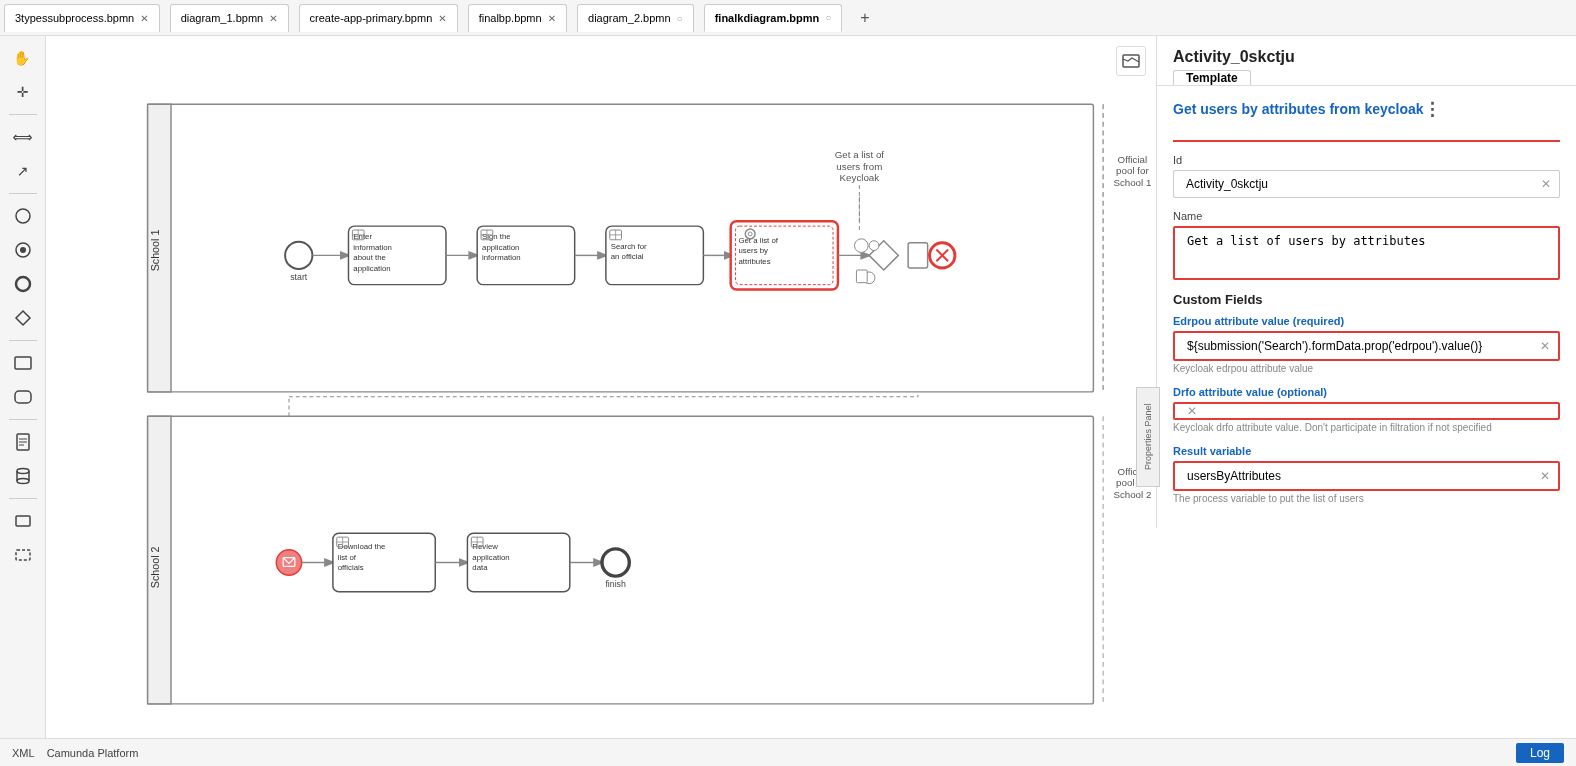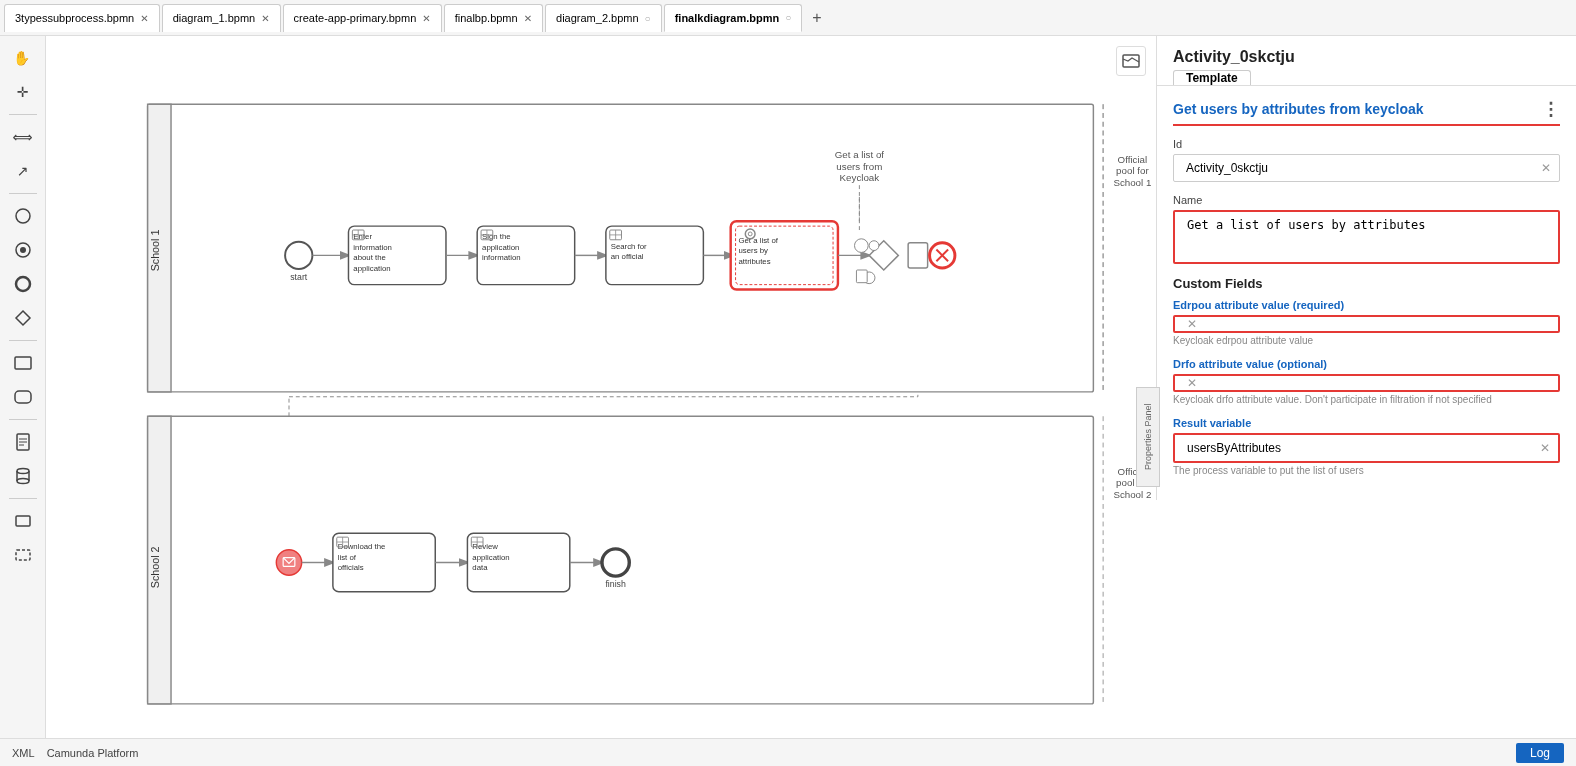--- a/index.html
+++ b/index.html
@@ -7,21 +7,21 @@
 
     
     .tab-bar {
       display: flex; align-items: center;
       background: #f5f5f5; border-bottom: 1px solid #ddd;
       height: 36px; padding: 0 4px; flex-shrink: 0;
     }
     .tab {
       display: flex; align-items: center; padding: 0 10px;
       height: 28px; border: 1px solid #ccc; border-bottom: none;
-      background: #fff; margin-right: 2px; cursor: pointer;
+      background: #fff; margin-right: 10px; cursor: pointer;
       font-size: 11px; border-radius: 3px 3px 0 0; white-space: nowrap;
     }
     .tab.active { background: #fff; border-bottom: 1px solid #fff; font-weight: bold; }
     .tab-close { margin-left: 6px; cursor: pointer; color: #666; font-size: 10px; }
     .tab-add { padding: 0 8px; font-size: 16px; cursor: pointer; color: #555; }
 
     
     .main-area { display: flex; flex: 1; overflow: hidden; }
 
     
@@ -56,23 +56,23 @@
       padding: 0 12px; cursor: pointer; font-size: 12px;
       border: 1px solid #ccc; border-bottom: none; background: #f9f9f9;
       border-radius: 3px 3px 0 0; margin-right: 4px;
     }
     .panel-tab.active { background: #fff; font-weight: bold; }
 
     .panel-body { padding: 12px 16px; }
 
     .template-heading {
       font-size: 14px; font-weight: bold; color: #1565C0;
-      border-bottom: 2px solid #e53935; padding-bottom: 4px;
+      border-bottom: 2px solid #e53935; padding-bottom: 20px;
       margin-bottom: 12px;
-      display: flex; align-items: center; justify-content: space-between;
+      display: flex; align-items: center; justify-content: flex-start;
     }
     .template-heading-text { color: #1565C0; }
 
     .field-group { margin-bottom: 12px; }
     .field-label { font-size: 11px; color: #444; margin-bottom: 4px; }
 
     .field-input-wrap {
       display: flex; align-items: center;
       border: 1px solid #ccc; border-radius: 2px;
       background: #fff; padding: 0 8px;
@@ -409,20 +409,21 @@
           <div class="field-input-wrap highlighted">
             <textarea class="field-input" rows="2" placeholder="Get a list of users by attributes" style="">Get a list of users by attributes</textarea>
           </div>
         </div>
 
         <div class="section-title">Custom Fields</div>
 
         <div class="field-group">
           <div class="custom-field-label">Edrpou attribute value (required)</div>
           <div class="field-input-wrap highlighted">
+            <input class="field-input" type="text" value="${submission('Search').formData.prop('edrpou').value()}" style="">
             <span class="field-clear">✕</span>
           </div>
           <div class="field-hint">Keycloak edrpou attribute value</div>
         </div>
 
         <div class="field-group">
           <div class="custom-field-label">Drfo attribute value (optional)</div>
           <div class="field-input-wrap highlighted">
             <span class="field-clear">✕</span>
           </div>

